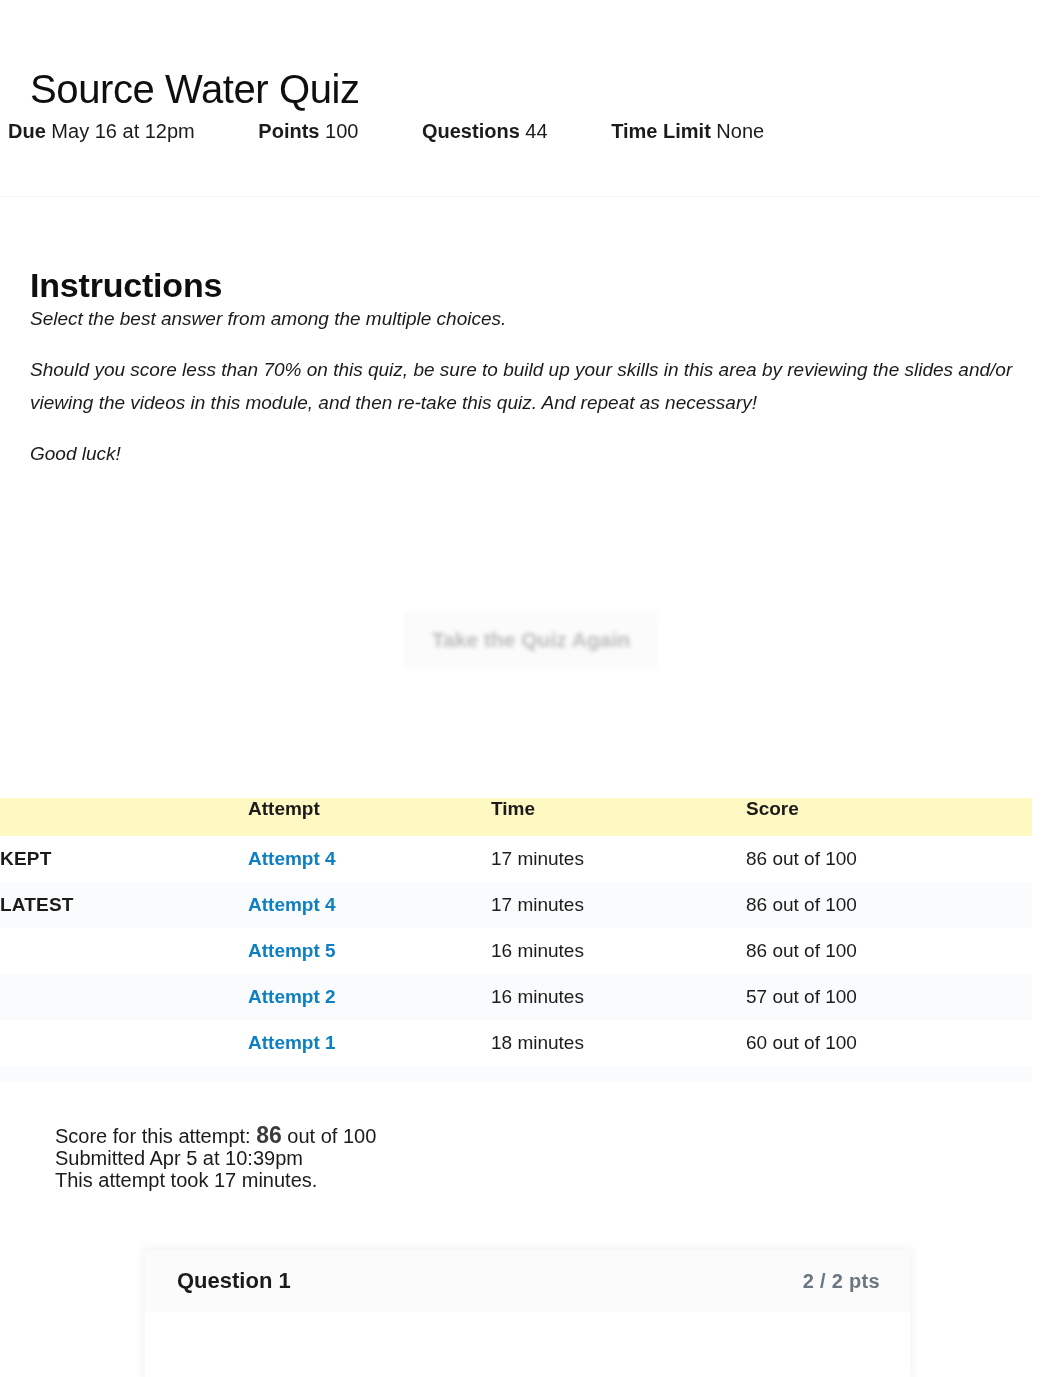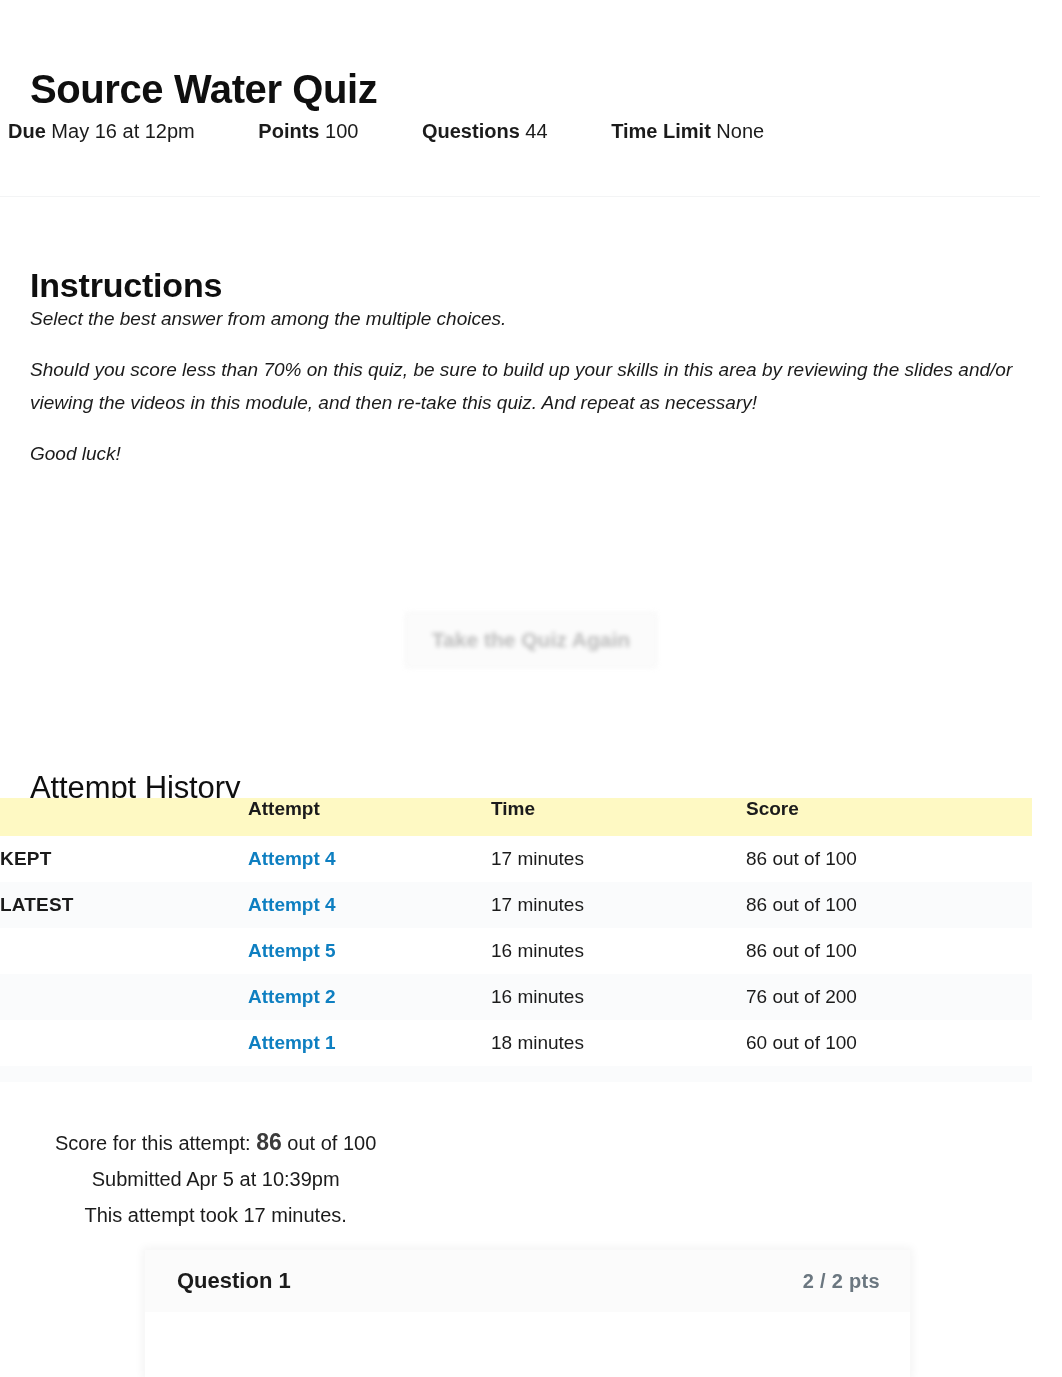--- a/index.html
+++ b/index.html
@@ -21,21 +21,21 @@
     height: 1377px;
   }
 
   
   .quiz-title {
     position: absolute;
     left: 30px;
     top: 38px;
     font-size: 40px;
     line-height: 48px;
-    font-weight: bold;
+    font-weight: normal;
     color: #0f0f0f;
     letter-spacing: -0.4px;
     white-space: nowrap;
   }
 
   
   .meta-strip {
     position: absolute;
     left: 8px;
     top: 100px;
@@ -178,23 +178,22 @@
     padding: 0;
     background: #fafbfc !important;
   }
 
   
   .attempt-summary {
     position: absolute;
     left: 55px;
     top: 1124px;
     font-size: 20px;
-    line-height: 36px;
-    color: #1b1b1b;
-    text-align: center;
+    line-height: 22px;
+    color: #1b1b1b;
   }
   .attempt-summary .score-num {
     font-weight: bold;
     font-size: 23px;
     color: #3b3b3b;
   }
 
   
   .question-box {
     position: absolute;
@@ -260,21 +259,20 @@
   <div class="instructions-body">
     <p>Select the best answer from among the multiple choices.</p>
     <p>Should you score less than 70% on this quiz, be sure to build up your skills in this area by reviewing the slides and/or viewing the videos in this module, and then re-take this quiz.  And repeat as necessary!</p>
     <p>Good luck!</p>
   </div>
 
   <div class="retake-wrap">
     <a class="retake-btn">Take the Quiz Again</a>
   </div>
 
-  <h2 class="history-heading">Attempt History</h2>
 
   <table class="history-table">
     <colgroup>
       <col class="c-flag">
         <col class="c-att">
         <col class="c-time">
         <col class="c-score">
     </colgroup>
     <thead>
       <tr>
@@ -300,21 +298,21 @@
       <tr>
         <td class="flag-cell"></td>
         <td><a class="attempt-link">Attempt 5</a></td>
         <td>16 minutes</td>
         <td>86 out of 100</td>
       </tr>
       <tr>
         <td class="flag-cell"></td>
         <td><a class="attempt-link">Attempt 2</a></td>
         <td>16 minutes</td>
-        <td>76 out of 200</td>
+        <td>57 out of 100</td>
       </tr>
       <tr>
         <td class="flag-cell"></td>
         <td><a class="attempt-link">Attempt 1</a></td>
         <td>18 minutes</td>
         <td>60 out of 100</td>
       </tr>
       <tr class="spacer-row">
         <td></td>
           <td></td>

